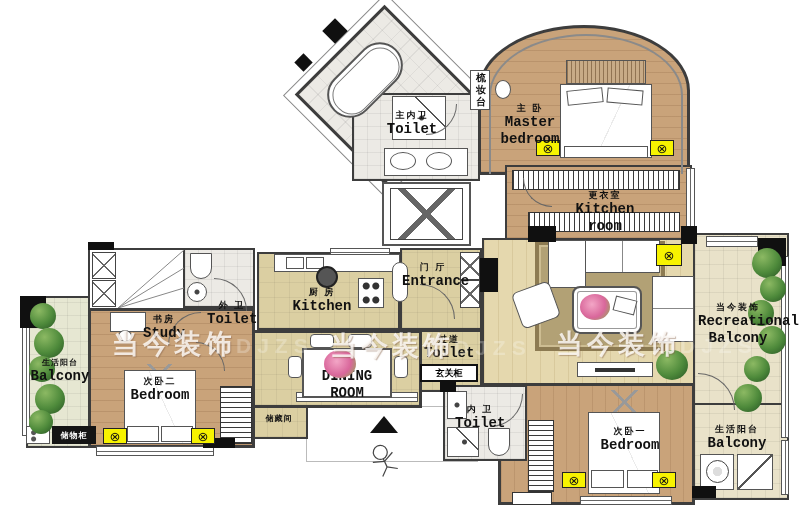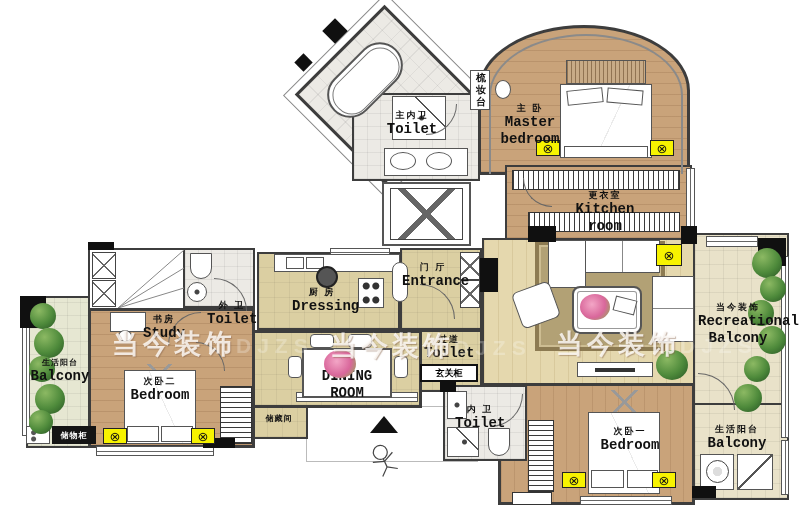--- a/index.html
+++ b/index.html
@@ -156,21 +156,21 @@
 
   <div class="room f-khaki" style="left:257px;top:252px;width:143px;height:78px;z-index:3;"></div>
   <div class="furn" style="left:274px;top:254px;width:126px;height:18px;"></div>
   <div class="furn" style="left:286px;top:257px;width:18px;height:12px;"></div>
   <div class="furn" style="left:306px;top:257px;width:18px;height:12px;"></div>
   <div style="position:absolute;left:316px;top:266px;width:22px;height:22px;border:2px solid #222;border-radius:50%;background:#555;box-sizing:border-box;z-index:11;"></div>
   <div class="furn" style="left:358px;top:278px;width:26px;height:30px;background-image:radial-gradient(circle at 30% 25%,#333 3px,transparent 4px),radial-gradient(circle at 70% 25%,#333 3px,transparent 4px),radial-gradient(circle at 30% 75%,#333 3px,transparent 4px),radial-gradient(circle at 70% 75%,#333 3px,transparent 4px);"></div>
   <div class="win winH" style="left:330px;top:248px;width:60px;height:8px;"></div>
   <div class="lbl" style="left:292px;top:287px;width:60px;">
     <div class="zh">厨 房</div>
-    <div class="en">Dressing</div>
+    <div class="en">Kitchen</div>
   </div>
 
   <div class="room f-khaki" style="left:400px;top:248px;width:82px;height:82px;z-index:3;"></div>
   <div class="xbox" style="left:460px;top:252px;width:20px;height:28px;"></div>
   <div class="xbox" style="left:460px;top:280px;width:20px;height:28px;"></div>
   <div class="furn" style="left:392px;top:262px;width:16px;height:40px;border-radius:8px;"></div>
   <div class="arc" style="left:420px;top:284px;width:34px;height:34px;transform:rotate(90deg);"></div>
   <div class="lbl" style="left:402px;top:262px;width:62px;">
     <div class="zh">门 厅</div>
     <div class="en">Entrance</div>

